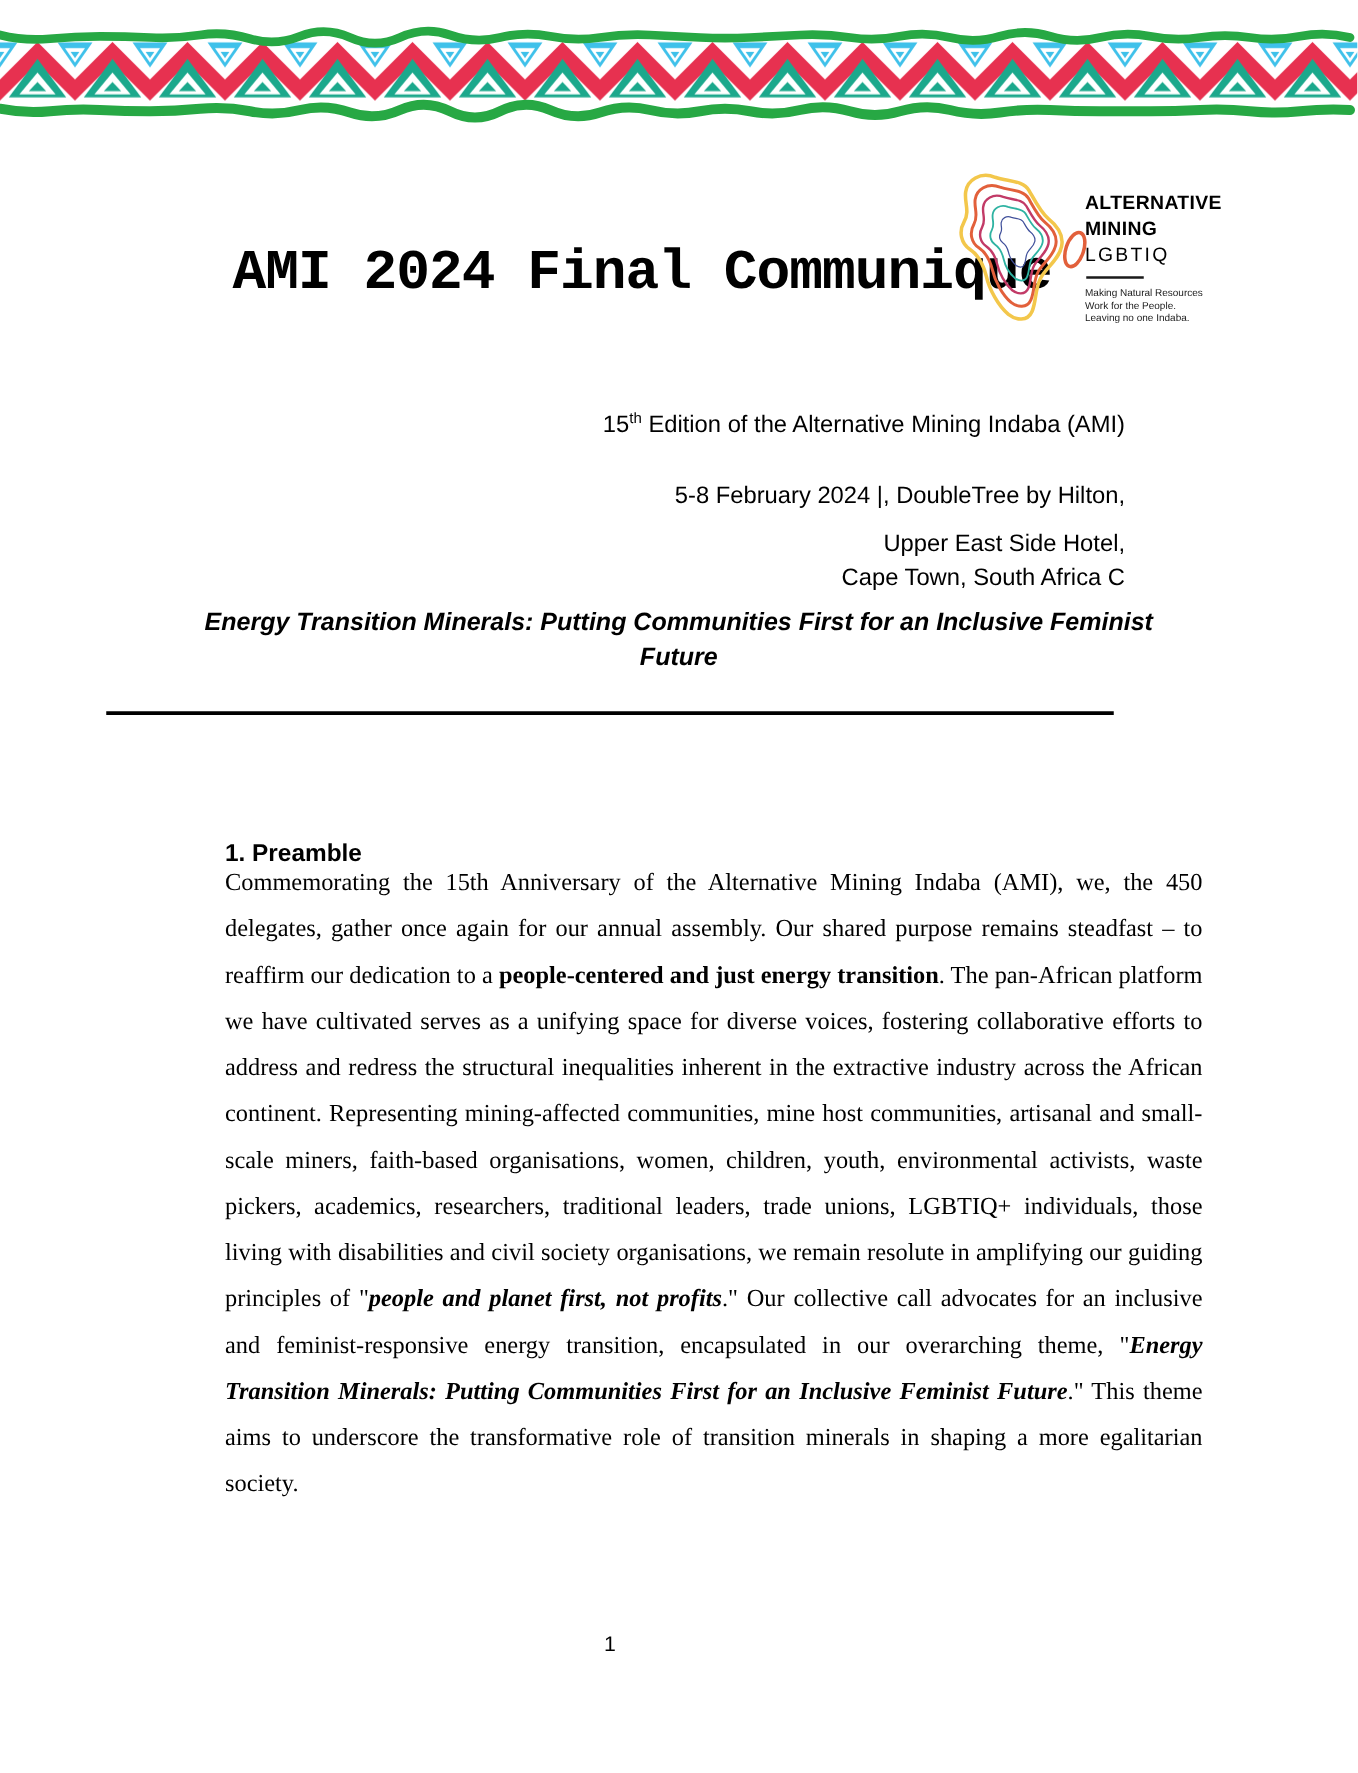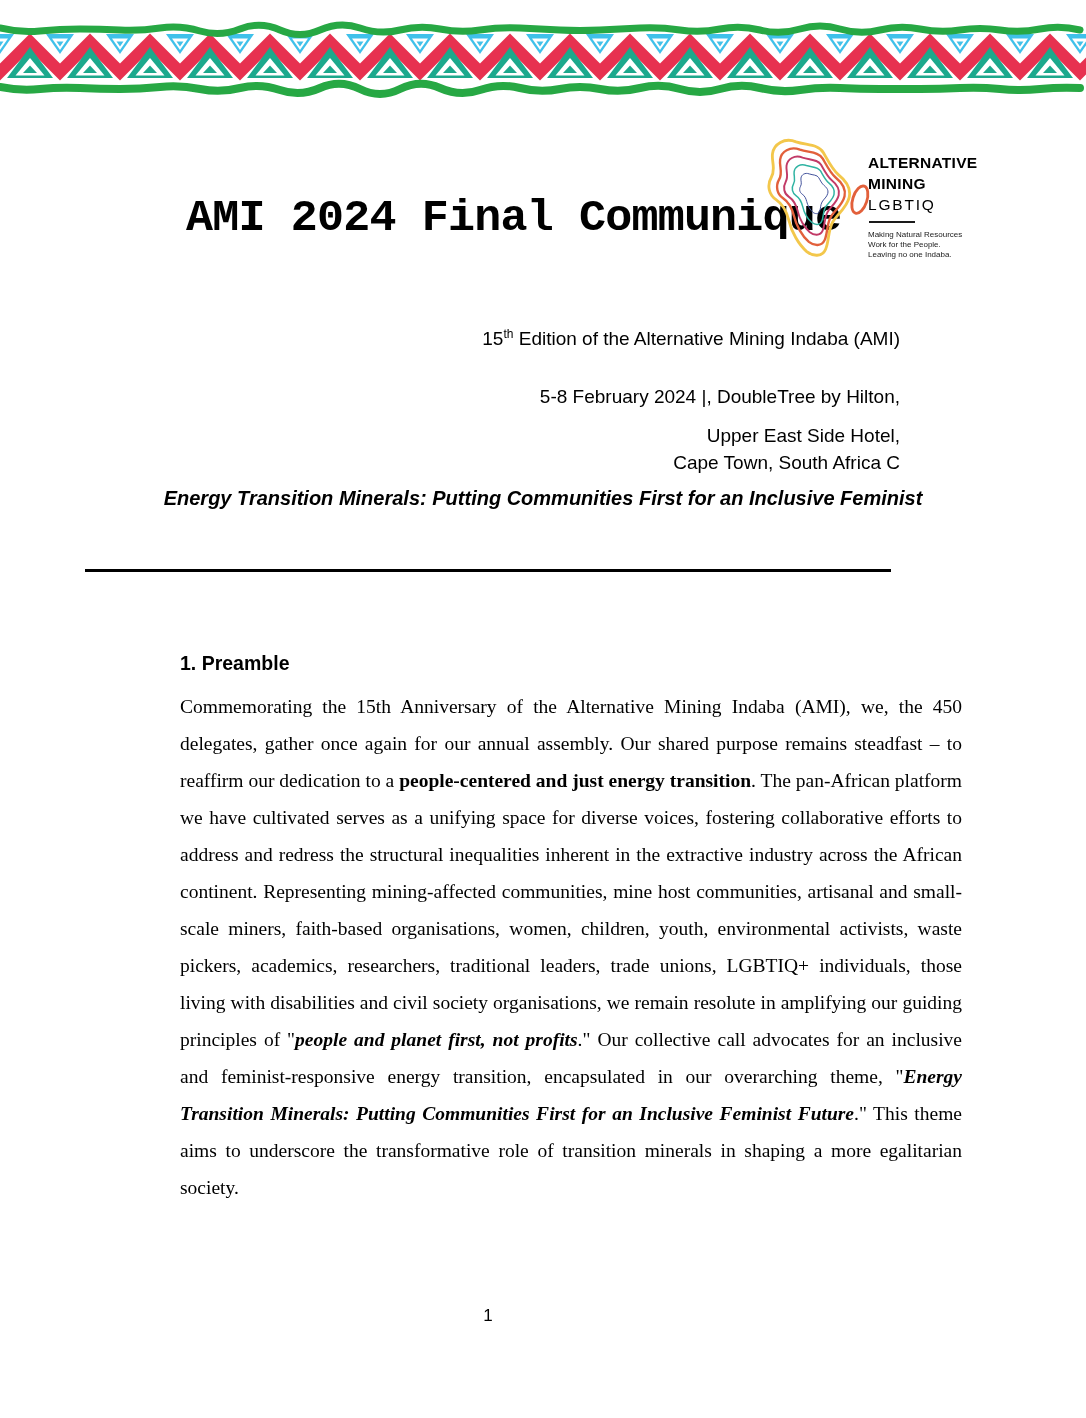--- a/index.html
+++ b/index.html
@@ -41,21 +41,21 @@
   
   .theme {
     left:108px; top:484px; width:870px;
     text-align:center; font-size:20px; font-weight:bold; font-style:italic;
     line-height:28px;
   }
 
   .rule { left:85px; top:569px; width:806px; height:3px; background:#000; }
 
   
-  .body-heading { left:180px; top:652px; font-size:19.5px; font-weight:bold; }
+  .body-heading { left:180px; top:672px; font-size:19.5px; font-weight:bold; }
   .body-paragraph {
     left:180px; top:688px; width:782px;
     font-size:19.5px; line-height:37px;
     text-align:justify;
     font-family:Liberation Serif, serif;
   }
   .page-number { left:85px; top:1306px; width:806px; text-align:center; font-size:17px; }
 </style>
 </head>
 <body>
@@ -120,20 +120,21 @@
 
 <div class="abs sub-line sub-edition">
   <span>15</span><sup>th</sup><span> Edition of the Alternative Mining Indaba (AMI)</span>
 </div>
 <div class="abs sub-line sub-date">5-8 February 2024 |, DoubleTree by Hilton,</div>
 <div class="abs sub-line sub-hotel">Upper East Side Hotel,</div>
 <div class="abs sub-line sub-city">Cape Town, South Africa C</div>
 
 <div class="abs theme">
   <div>Energy Transition Minerals: Putting Communities First for an Inclusive Feminist</div>
+  <div>Future</div>
 </div>
 
 <div class="abs rule"></div>
 
 <div class="abs body-heading">1. Preamble</div>
 <div class="abs body-paragraph"><span>Commemorating the 15th Anniversary of the Alternative Mining Indaba (AMI), we, the 450 delegates, gather once again for our annual assembly. Our shared purpose remains steadfast – to reaffirm our dedication to a </span><span style="font-weight: bold;">people-centered and just energy transition</span><span>. The pan-African platform we have cultivated serves as a unifying space for diverse voices, fostering collaborative efforts to address and redress the structural inequalities inherent in the extractive industry across the African continent. Representing mining-affected communities, mine host communities, artisanal and small-scale miners, faith-based organisations, women, children, youth, environmental activists, waste pickers, academics, researchers, traditional leaders, trade unions, LGBTIQ+ individuals, those living with disabilities and civil society organisations, we remain resolute in amplifying our guiding principles of "</span><span style="font-weight: bold; font-style: italic;">people and planet first, not profits</span><span>." Our collective call advocates for an inclusive and feminist-responsive energy transition, encapsulated in our overarching theme, "</span><span style="font-weight: bold; font-style: italic;">Energy Transition Minerals: Putting Communities First for an Inclusive Feminist Future</span><span>." This theme aims to underscore the transformative role of transition minerals in shaping a more egalitarian society.</span></div>
 
 <div class="abs page-number">1</div>
 
 </body></html>

